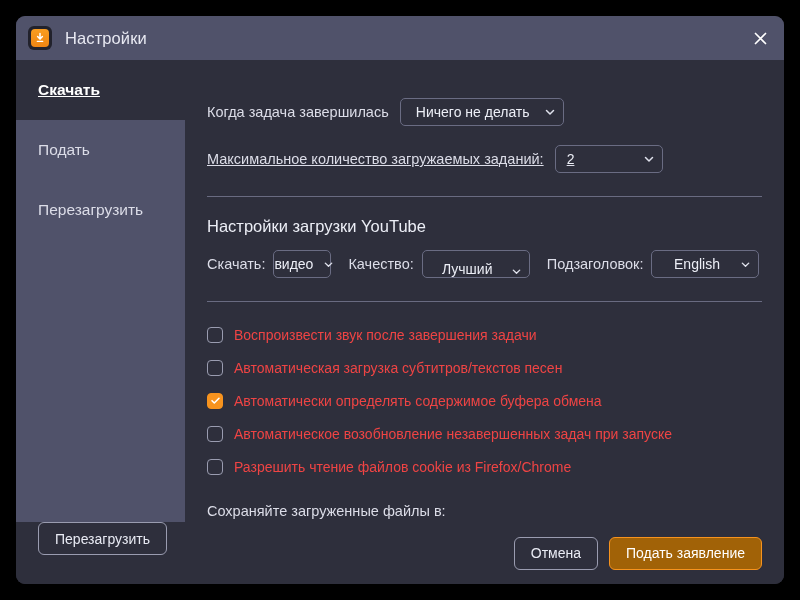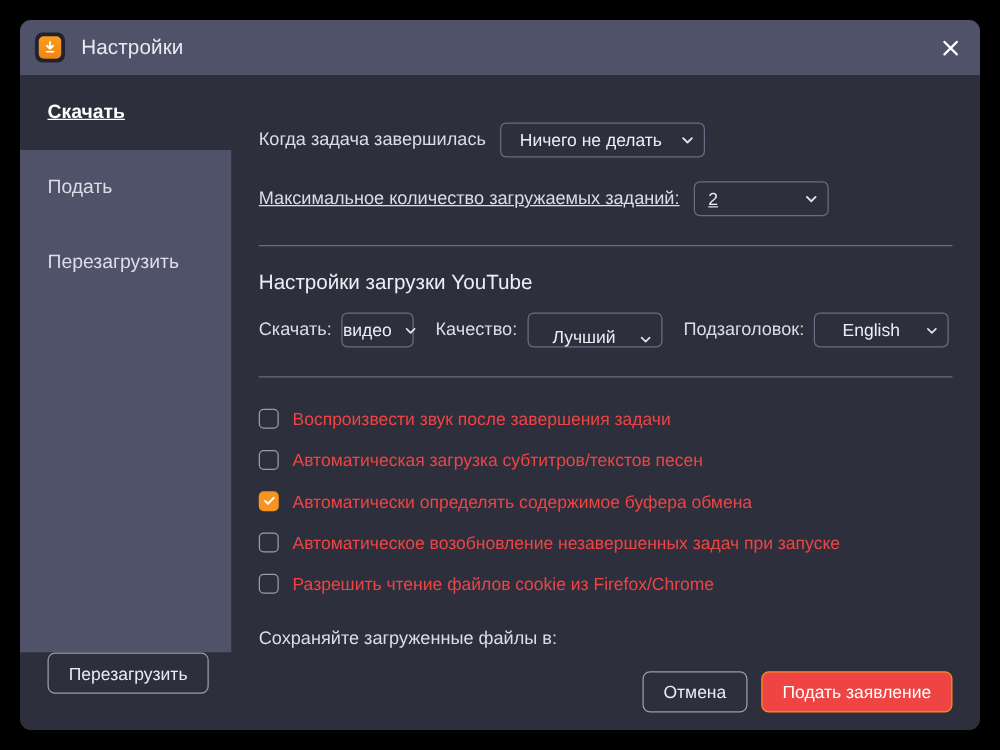--- a/index.html
+++ b/index.html
@@ -258,21 +258,21 @@
     padding: 0 16px;
     white-space: nowrap;
   }
   .btn-outline {
     border: 1px solid #9a9cb0;
     background: transparent;
     color: #e9ebf4;
   }
   .btn-primary {
     border: 1px solid #f7931e;
-    background: #ef4444;
+    background: #a16207;
     color: #ffffff;
   }
   #bottom-right {
     margin-left: auto;
     display: flex;
     align-items: center;
     gap: 11px;
   }
 </style>
 </head>

